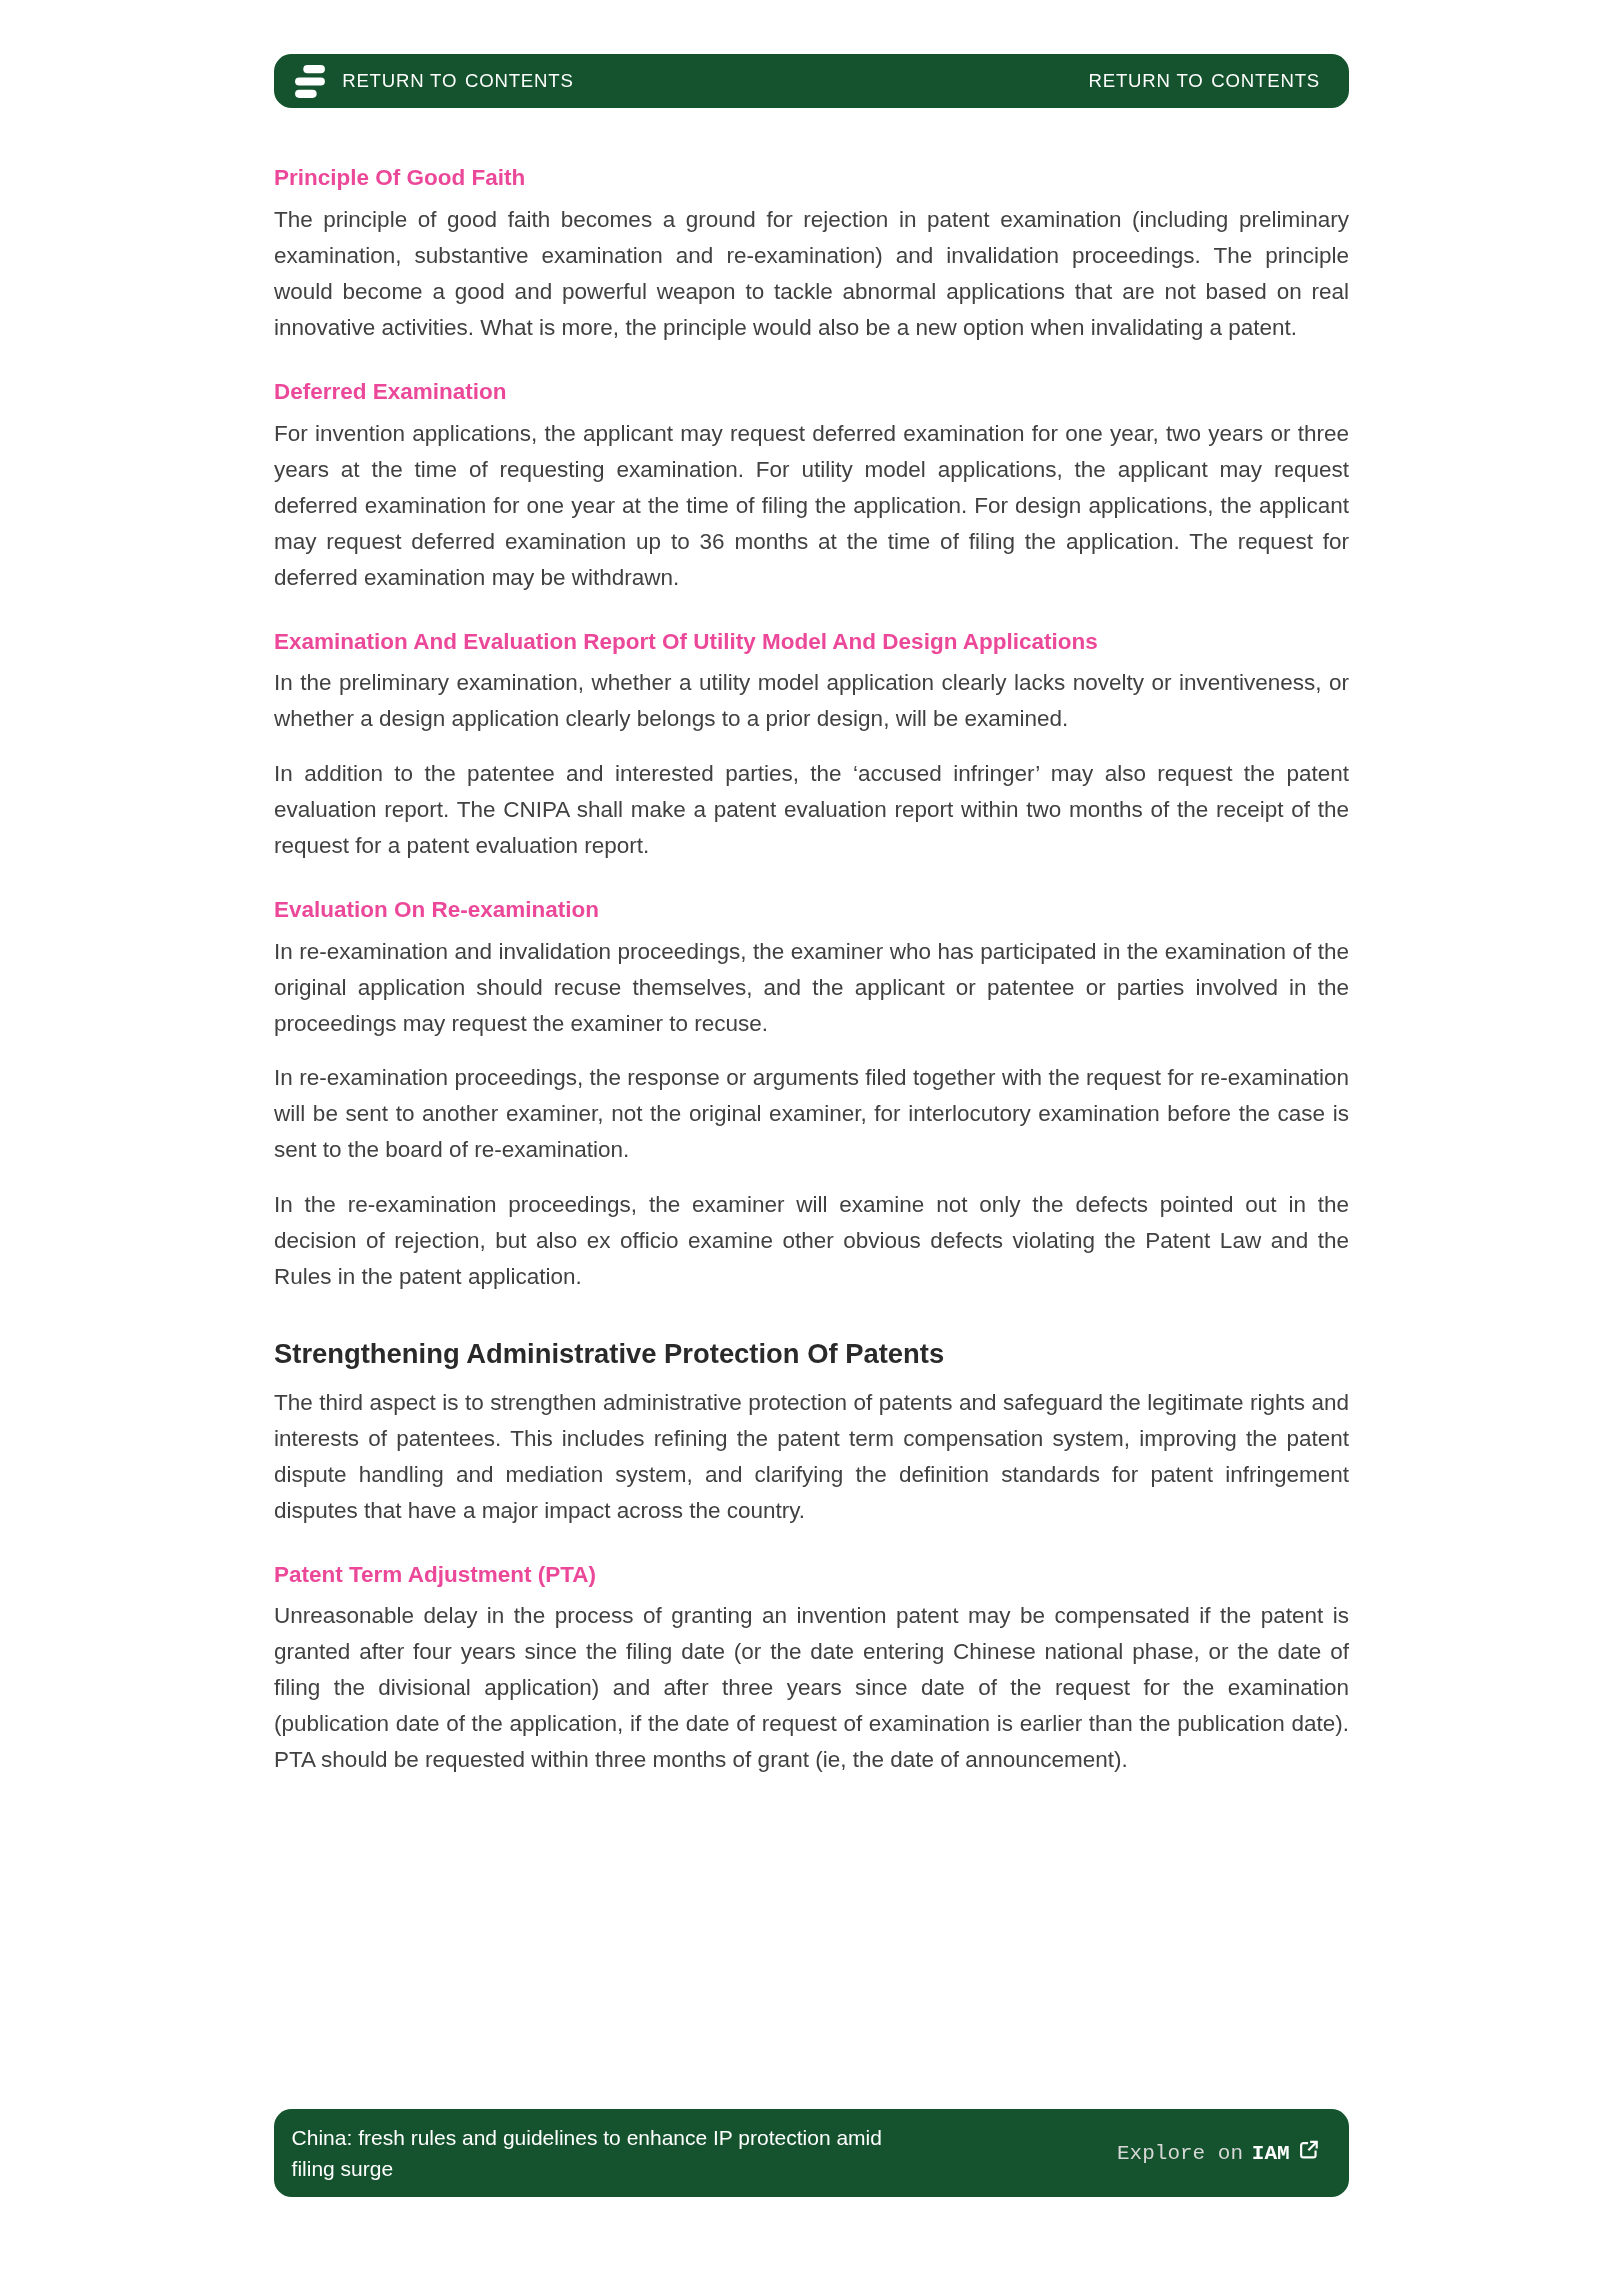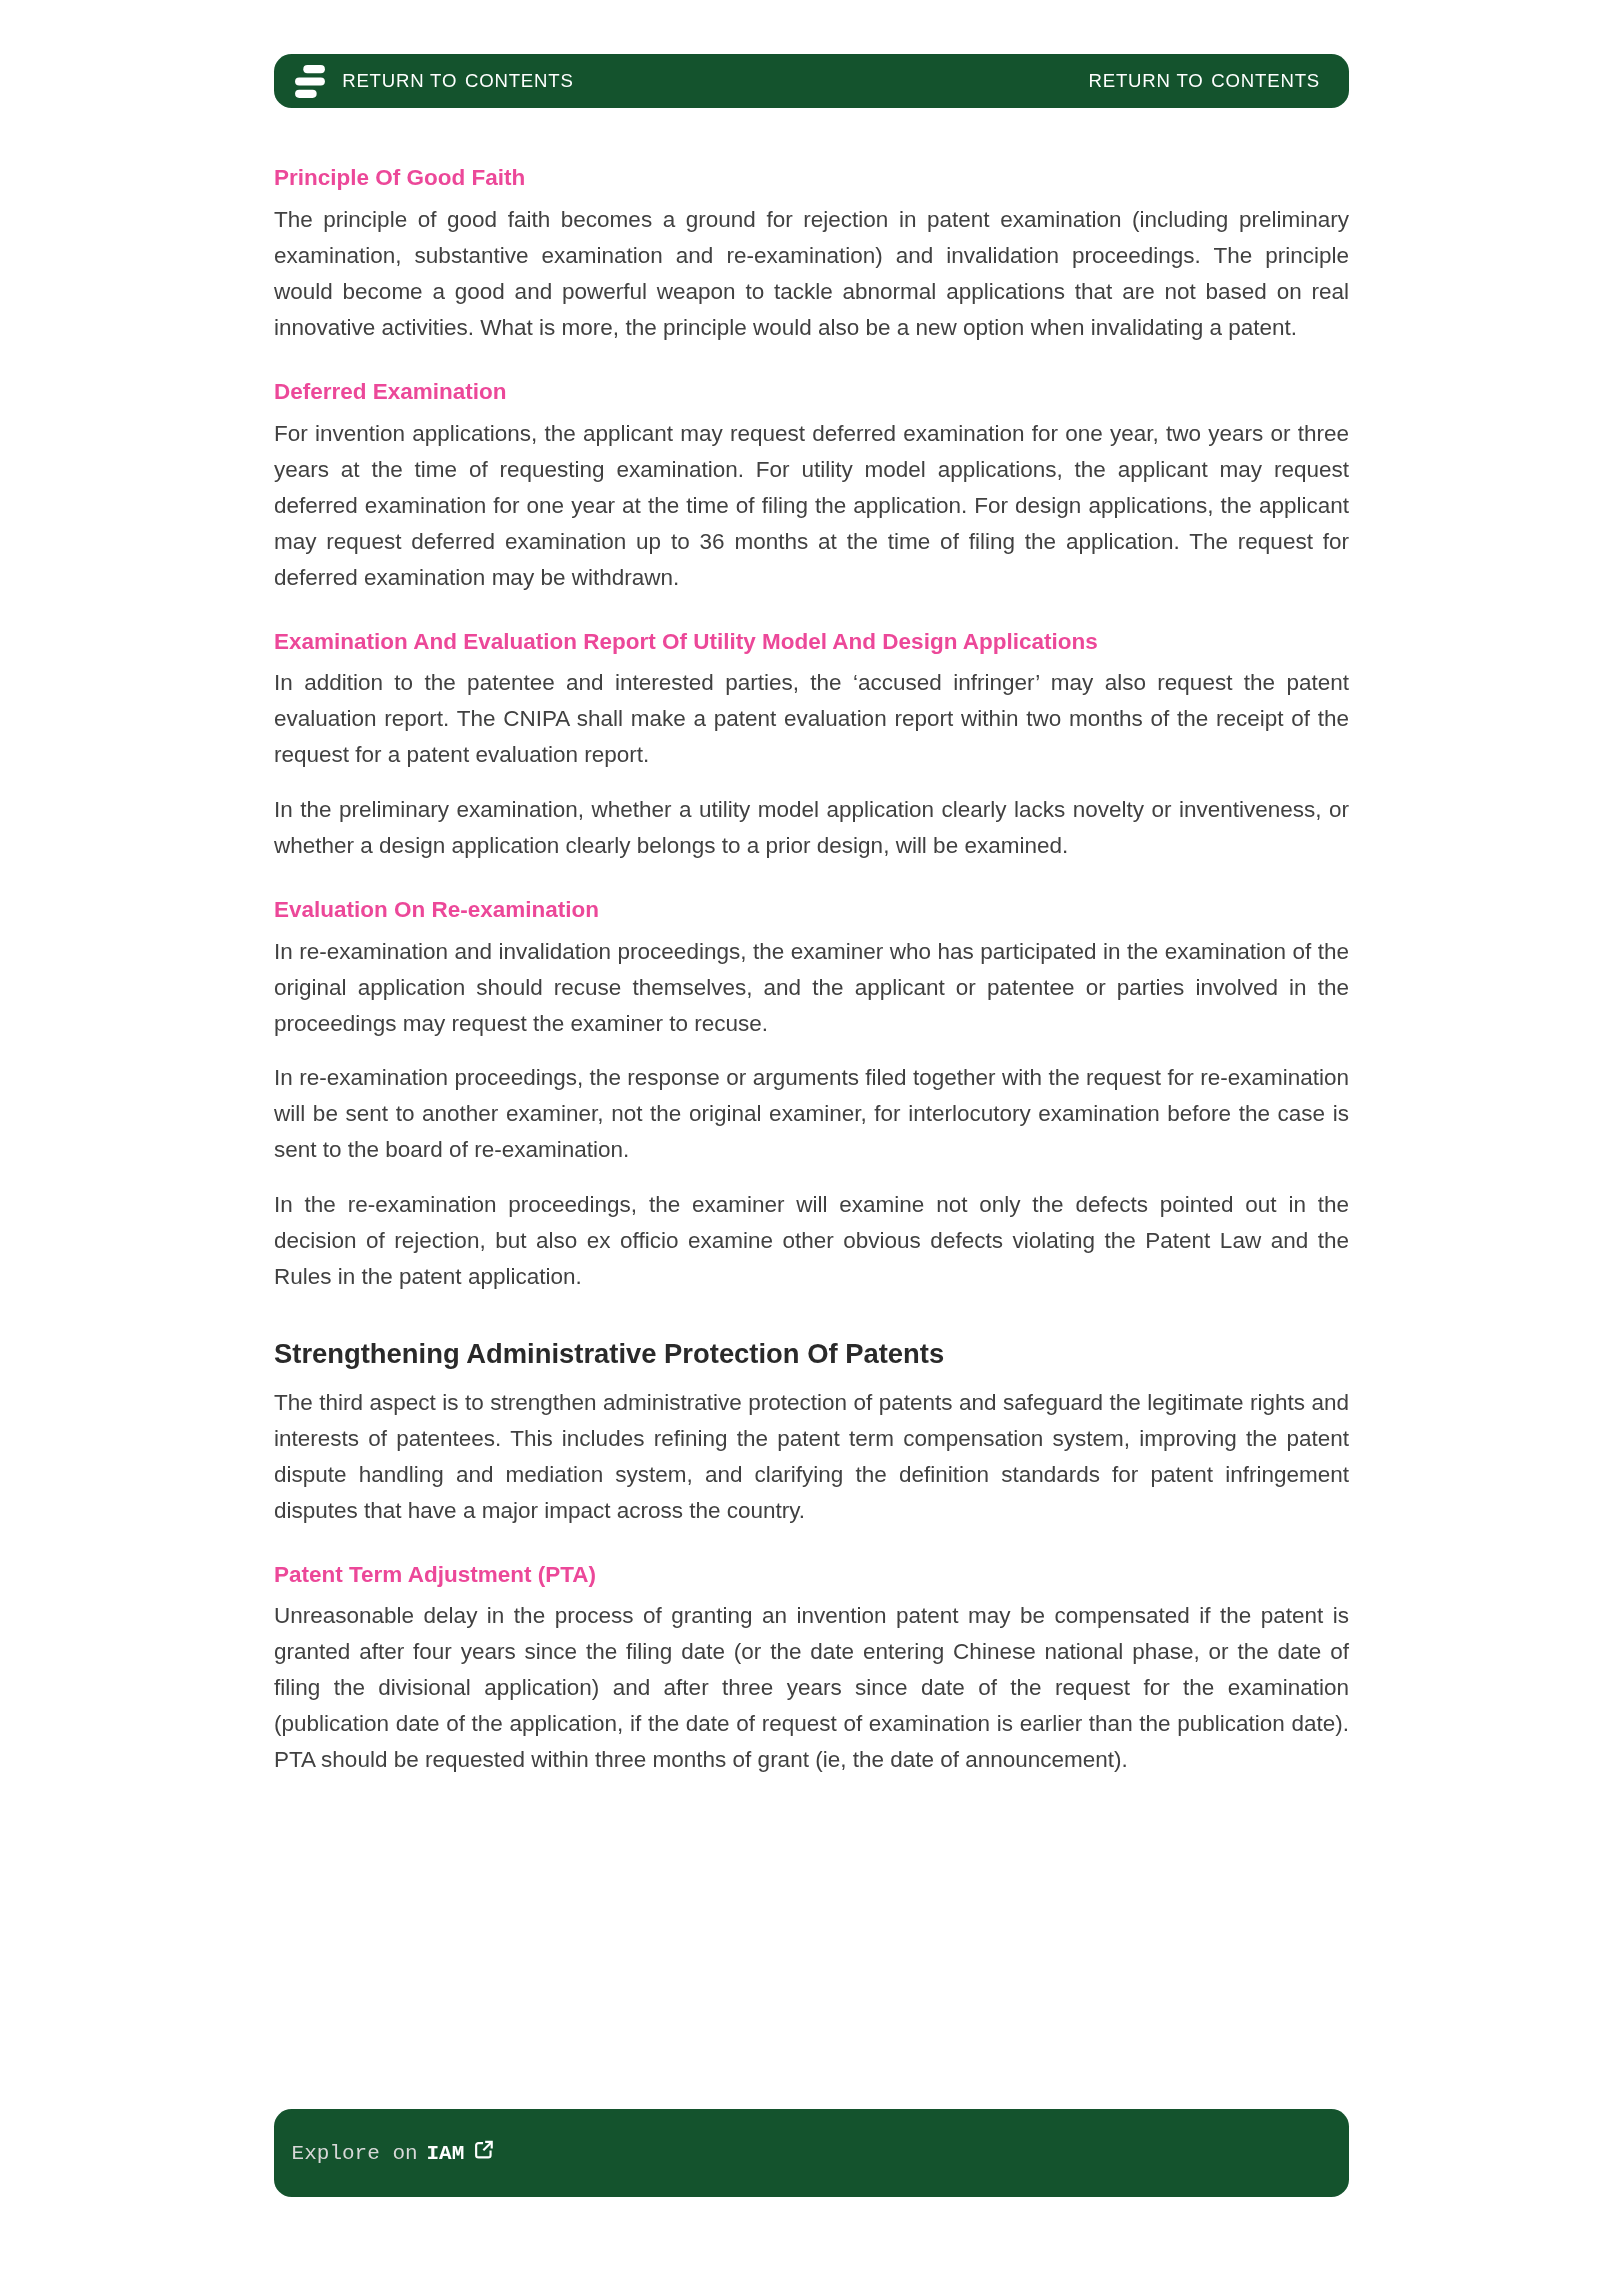--- a/index.html
+++ b/index.html
@@ -123,38 +123,39 @@
 
   <div class="content">
 
     <h3>Principle Of Good Faith</h3>
     <p>The principle of good faith becomes a ground for rejection in patent examination (including preliminary examination, substantive examination and re-examination) and invalidation proceedings. The principle would become a good and powerful weapon to tackle abnormal applications that are not based on real innovative activities. What is more, the principle would also be a new option when invalidating a patent.</p>
 
     <h3>Deferred Examination</h3>
     <p>For invention applications, the applicant may request deferred examination for one year, two years or three years at the time of requesting examination. For utility model applications, the applicant may request deferred examination for one year at the time of filing the application. For design applications, the applicant may request deferred examination up to 36 months at the time of filing the application. The request for deferred examination may be withdrawn.</p>
 
     <h3>Examination And Evaluation Report Of Utility Model And Design Applications</h3>
+    <p>In the preliminary examination, whether a utility model application clearly lacks novelty or inventiveness, or whether a design application clearly belongs to a prior design, will be examined.</p>
     <p>In addition to the patentee and interested parties, the ‘accused infringer’ may also request the patent evaluation report. The CNIPA shall make a patent evaluation report within two months of the receipt of the request for a patent evaluation report.</p>
-    <p>In the preliminary examination, whether a utility model application clearly lacks novelty or inventiveness, or whether a design application clearly belongs to a prior design, will be examined.</p>
 
     <h3>Evaluation On Re-examination</h3>
     <p>In re-examination and invalidation proceedings, the examiner who has participated in the examination of the original application should recuse themselves, and the applicant or patentee or parties involved in the proceedings may request the examiner to recuse.</p>
     <p>In re-examination proceedings, the response or arguments filed together with the request for re-examination will be sent to another examiner, not the original examiner, for interlocutory examination before the case is sent to the board of re-examination.</p>
     <p>In the re-examination proceedings, the examiner will examine not only the defects pointed out in the decision of rejection, but also ex officio examine other obvious defects violating the Patent Law and the Rules in the patent application.</p>
 
     <h2>Strengthening Administrative Protection Of Patents</h2>
     <p>The third aspect is to strengthen administrative protection of patents and safeguard the legitimate rights and interests of patentees. This includes refining the patent term compensation system, improving the patent dispute handling and mediation system, and clarifying the definition standards for patent infringement disputes that have a major impact across the country.</p>
 
     <h3>Patent Term Adjustment (PTA)</h3>
     <p>Unreasonable delay in the process of granting an invention patent may be compensated if the patent is granted after four years since the filing date (or the date entering Chinese national phase, or the date of filing the divisional application) and after three years since date of the request for the examination (publication date of the application, if the date of request of examination is earlier than the publication date). PTA should be requested within three months of grant (ie, the date of announcement).</p>
 
   </div>
 </div>
 
 <div class="bar footer-bar">
+  <div class="footer-title">China: fresh rules and guidelines to enhance IP protection amid filing surge</div>
   <a class="footer-link">
     <span>Explore on</span>
     <span class="bold">IAM</span>
     <span>
       <svg width="21.6" height="21.6" viewBox="0 0 24 24" fill="none" xmlns="http://www.w3.org/2000/svg">
         <path d="M10 4.5 H6 A2.5 2.5 0 0 0 3.5 7 V18 A2.5 2.5 0 0 0 6 20.5 H17 A2.5 2.5 0 0 0 19.5 18 V14" stroke="#ffffff" stroke-width="2.4" stroke-linecap="square"></path>
         <path d="M13.5 3.2 H20.8 V10.5" stroke="#ffffff" stroke-width="2.4"></path>
         <path d="M20.2 3.8 L11.5 12.5" stroke="#ffffff" stroke-width="2.4"></path>
       </svg>
     </span>

